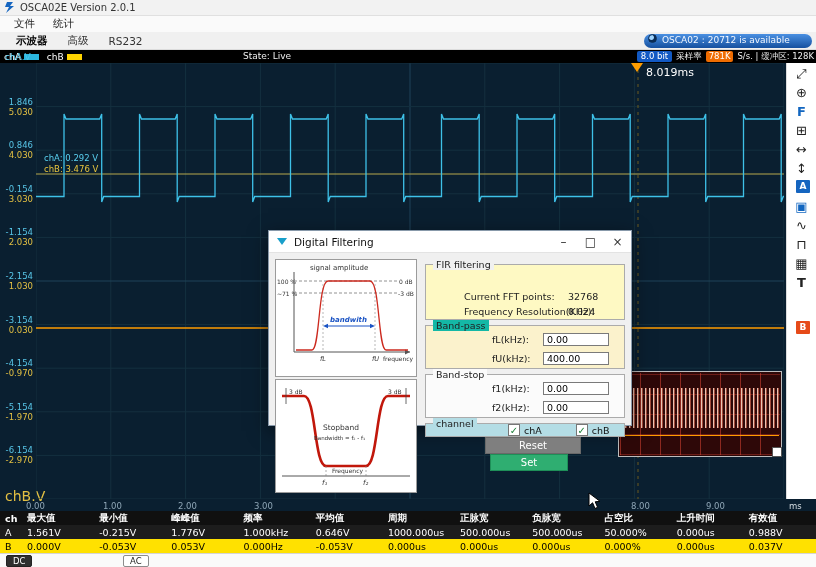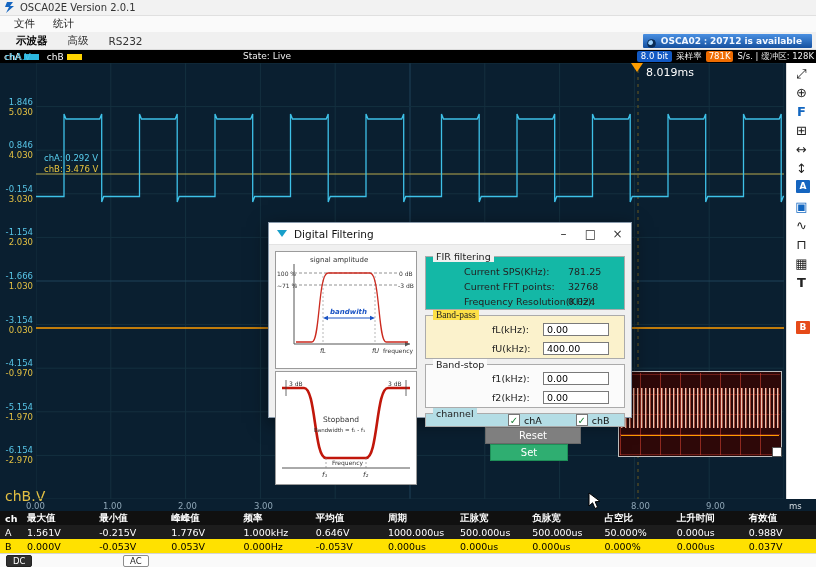--- a/index.html
+++ b/index.html
@@ -15,22 +15,22 @@
 
   .menubar { position:absolute; left:0; top:16px; width:816px; height:16px; background:#fafafa;
     display:flex; align-items:center; gap:2px; padding:0 6px; }
   .menubar span { font-size:10.5px; color:#222; padding:0 8px; cursor:default; }
 
   .tabbar { position:absolute; left:0; top:32px; width:816px; height:18px; background:#f0f0f0;
     border-bottom:1px solid #dcdcdc; display:flex; align-items:center; padding:0 6px; }
   .tabbar .tab { font-size:10.5px; color:#333; padding:0 10px; }
   .tabbar .tab.active { color:#000; font-weight:bold; }
   .devpill { position:absolute; right:4px; top:2px; height:14px; min-width:168px;
-    background:linear-gradient(#4a90e2,#15509f); border-radius:1px; display:flex; align-items:flex-end;
-    gap:5px; padding:0 10px 0 4px;font-weight:bold; }
+    background:linear-gradient(#4a90e2,#15509f); border-radius:7px; display:flex; align-items:flex-start;
+    gap:5px; padding:0 10px 0 4px; }
   .devpill .dot { width:9px; height:9px; border-radius:50%; background:radial-gradient(circle at 35% 35%, #9fd4ff 0 2px, #0a2c55 3px); border:1px solid #0a2c55; }
   .devpill .dtext { font-size:9px; color:#f2f7ff; white-space:nowrap; }
 
   .statusbar { position:absolute; left:0; top:50px; width:816px; height:13px; background:#000;
     display:flex; align-items:center; padding:0 4px; font-size:9px; color:#fff; }
   .statusbar .sw { display:inline-block; width:15px; height:6px; margin:0 8px 0 3px; }
   .swA { background:#2bb7df; } .swB { background:#ffd400; }
   .statebadge { position:absolute; left:243px; top:1px; font-size:9px; color:#eee; }
   .sb-right { position:absolute; right:2px; top:0; height:13px; display:flex; align-items:center; gap:4px; }
   .bitbadge { background:#1259c3; color:#fff; font-size:8.5px; padding:0 4px; border-radius:2px; line-height:11px; }
@@ -67,38 +67,38 @@
   .thumb .tgrid { position:absolute; left:1px; right:1px; top:1px; bottom:1px;
     background:repeating-linear-gradient(90deg, rgba(255,80,60,0.45) 0 1px, transparent 1px 20px),
                repeating-linear-gradient(0deg, rgba(255,80,60,0.30) 0 1px, transparent 1px 20px); }
   .thumb .twave { position:absolute; left:2px; right:2px; top:16px; height:40px;
     background:repeating-linear-gradient(90deg, #ecc3b2 0 1px, rgba(255,130,100,0.55) 1px 2px, transparent 2px 4px); }
   .thumb .tbase { position:absolute; left:2px; right:2px; top:63px; height:1px; background:#ff9d00; }
   .thumb .thandle { position:absolute; right:-1px; bottom:-1px; width:10px; height:10px;
     background:#fff; border:1px solid #555; }
 
   
-  .dlg { position:absolute; left:268px; top:222px; width:364px; height:196px; background:#f0f0f0;
+  .dlg { position:absolute; left:268px; top:230px; width:364px; height:196px; background:#f0f0f0;
     border:1px solid #8899aa; box-shadow:0 5px 18px rgba(0,0,0,0.5); z-index:50; }
   .dlg-title { position:absolute; left:0; top:0; right:0; height:22px; background:#fff;
     border-bottom:1px solid #e3e3e3; display:flex; align-items:center; padding-left:8px; }
   .dlg-ico { width:0; height:0; border-left:5px solid transparent; border-right:5px solid transparent;
     border-top:7px solid #189fca; }
   .dlg-title .dtitle { font-size:10.5px; color:#111; margin-left:7px; flex:1; }
   .winbtn { width:27px; height:22px; display:flex; align-items:center; justify-content:center;
     font-size:12px; color:#333; cursor:default; }
   .dlg-body { position:absolute; left:0; top:22px; right:0; bottom:0; padding:6px; display:flex; gap:8px; background:#f0f0f0; }
   .dcol-left { width:142px; flex:none; }
   .diag { background:#fff; border:1px solid #9b9b9b; margin-bottom:2px; }
   .dcol-right { flex:1; display:flex; flex-direction:column; }
 
   .grp { position:relative; border:1px solid #ababab; margin-top:5px; }
   .grp-label { position:absolute; top:-6px; left:7px; font-size:9.5px; padding:0 3px; color:#222; }
-  .grp.fir { height:58px; background:#14b8a6; padding-top:7px; } .grp.fir .grp-label { background:#f0f0f0; }
-  .grp.bp { height:48px; background:#fbf2cc; padding-top:4px; } .grp.bp .grp-label { background:#fde047;font-family:Liberation Serif, serif; }
+  .grp.fir { height:58px; background:#fef9c3; padding-top:24px; } .grp.fir .grp-label { background:#f0f0f0; }
+  .grp.bp { height:48px; background:#fbf2cc; padding-top:4px; } .grp.bp .grp-label { background:#14b8a6; }
   .grp.bs { height:48px; background:#fbfbfb; padding-top:4px; } .grp.bs .grp-label { background:#fbfbfb;text-align:right; }
   .grp.chn { height:44px; background:#b4dde5; } .grp.chn .grp-label { background:#b4dde5; }
 
   .firrow { position:relative; height:15px; line-height:15px; font-size:9.5px; color:#222; padding-left:38px; }
   .firval { position:absolute; left:142px; }
   .frow { height:19px; display:flex; align-items:center; padding-left:66px; gap:5px; font-size:9.5px; color:#222; }
   .frow label { width:46px; }
   .frow input { width:66px; height:13px; font-size:9.5px; border:1px solid #7a7a7a; padding:0 3px;
     font-family:inherit; background:#fff; }
   .chnrow { display:flex; align-items:center; gap:34px; padding-left:82px; height:100%; font-size:9.5px; color:#111; }
@@ -182,21 +182,21 @@
     </div>
   <div class="ypair" style="top:122px">
       <span class="ya">-0.154</span>
       <span class="yb">3.030</span>
     </div>
   <div class="ypair" style="top:165px">
       <span class="ya">-1.154</span>
       <span class="yb">2.030</span>
     </div>
   <div class="ypair" style="top:209px">
-      <span class="ya">-1.666</span>
+      <span class="ya">-2.154</span>
       <span class="yb">1.030</span>
     </div>
   <div class="ypair" style="top:253px">
       <span class="ya">-3.154</span>
       <span class="yb">0.030</span>
     </div>
   <div class="ypair" style="top:296px">
       <span class="ya">-4.154</span>
       <span class="yb">-0.970</span>
     </div>
@@ -328,21 +328,20 @@
           <line x1="90" y1="86" x2="90" y2="96" stroke="#888" stroke-width="0.7" stroke-dasharray="2,2"></line>
           <text x="56" y="93" font-size="6" fill="#333">Frequency</text>
           <text x="46" y="105" font-size="7" font-style="italic" fill="#333">f₁</text>
           <text x="87" y="105" font-size="7" font-style="italic" fill="#333">f₂</text>
         </svg>
       </div>
     </div>
     <div class="dcol-right">
       <div class="grp fir">
         <span class="grp-label">FIR filtering</span>
-        <div class="firrow"><span>Current SPS(KHz):</span><span class="firval">781.25</span></div>
         <div class="firrow"><span>Current FFT points:</span><span class="firval">32768</span></div>
         <div class="firrow"><span>Frequency Resolution(KHz):</span><span class="firval">0.024</span></div>
       </div>
       <div class="grp bp">
         <span class="grp-label">Band-pass</span>
         <div class="frow">
           <label>fL(kHz):</label>
           <input value="0.00" style="">
         </div>
         <div class="frow">

